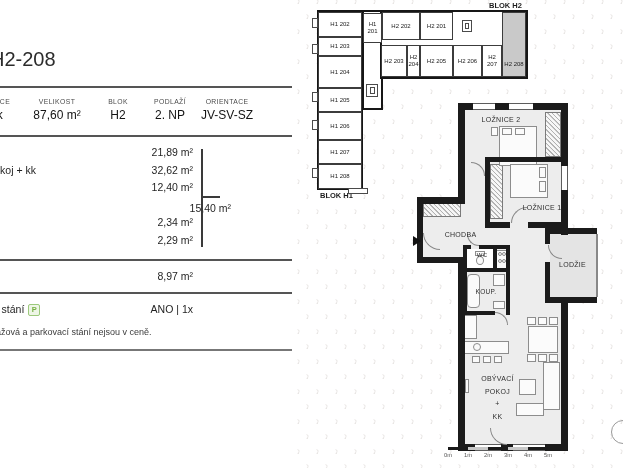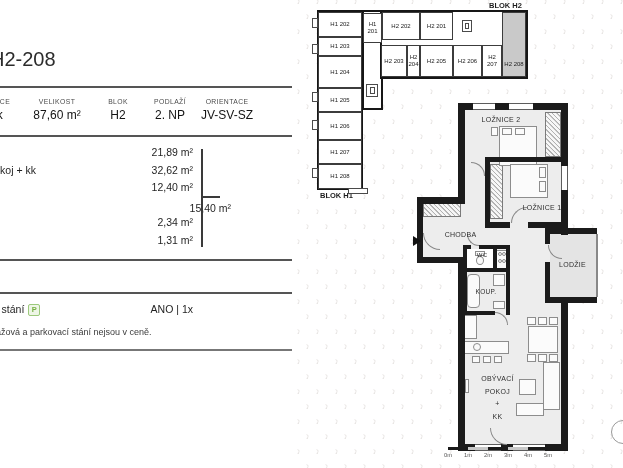--- a/index.html
+++ b/index.html
@@ -649,26 +649,27 @@
     </div>
   <div class="rule" style="top:135px;height:1.5px"></div>
 
   <div id="rooms-list">
       <div class="room-row-area" style="top: 146px;">21,89 m²</div>
       <div class="room-row-label" style="left: -53px; top: 163.5px;">Obývací pokoj + kk</div>
       <div class="room-row-area" style="top: 163.5px;">32,62 m²</div>
       <div class="room-row-area" style="top: 181px;">12,40 m²</div>
       <div class="room-row-area" style="top: 202px; padding-left: 38px;">15,40 m²</div>
       <div class="room-row-area" style="top: 216px;">2,34 m²</div>
-      <div class="room-row-area" style="top: 233.5px;">1,31 m²</div>
+      <div class="room-row-area" style="top: 233.5px;">2,29 m²</div>
     </div>
   <div class="bracket-v"></div>
   <div class="bracket-h"></div>
 
   <div class="rule" style="top:259px;height:1.5px"></div>
+  <div class="room-row-area" style="top:270px">8,97 m²</div>
   <div class="rule" style="top:292px;height:1.5px"></div>
 
   <div class="room-row-label" style="left:-48px;top:303px">
     <span>Parkovací stání</span><span class="p-icon">P</span>
   </div>
   <div class="room-row-area" style="top:303px">ANO | 1x</div>
 
   <div class="note" style="left:-19px;top:327px">Garážová a parkovací stání nejsou v ceně.</div>
   <div class="rule" style="top:349px;height:1.5px;background:#777"></div>
 </div>

